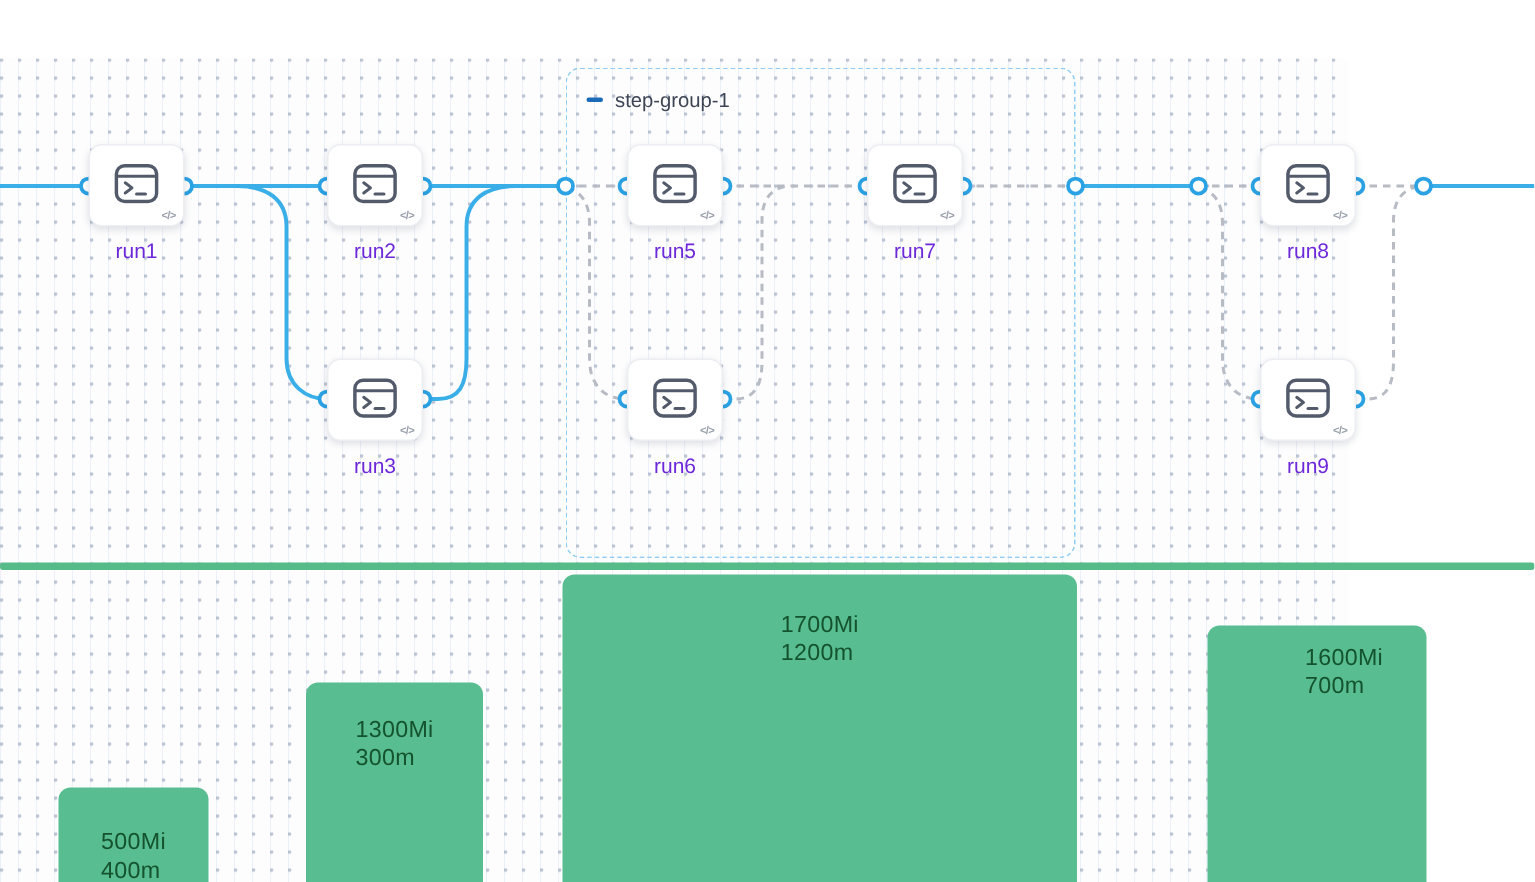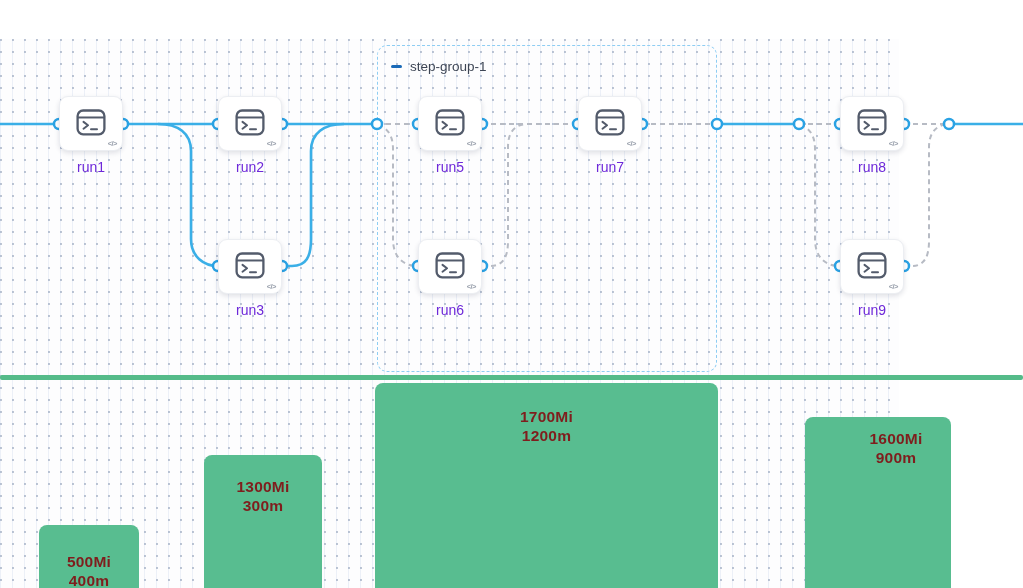--- a/index.html
+++ b/index.html
@@ -77,23 +77,23 @@
     background: #55bb89; border-radius: 2px; z-index: 4;
   }
   .chart { position: absolute; left: 0; top: 341px; width: 1023px; height: 247px; z-index: 4; }
   .bar {
     position: absolute;
     background: #58bd90;
     border-radius: 8px;
     display: flex; flex-direction: column; align-items: center;
   }
   .bar-text {
-    text-align: center;
-    font-size: 15.5px; font-weight: 700; line-height: 19px;
-    color: #7f1d1d; letter-spacing: 0.2px;
+    text-align: left;
+    font-size: 15.5px; font-weight: 400; line-height: 19px;
+    color: #14532d; letter-spacing: 0.2px;
   }
   .bar-1 { left: 39px;  top: 145px; width: 100px; height: 98px;  padding-top: 27px; }
   .bar-2 { left: 204px; top: 75px;  width: 118px; height: 168px; padding-top: 22px; }
   .bar-3 { left: 375px; top: 3px;   width: 343px; height: 240px; padding-top: 24px; }
   .bar-4 { left: 805px; top: 37px;  width: 146px; height: 206px; padding-top: 12px; padding-left: 36px; }
 </style>
 </head>
 <body>
 
 <div class="canvas">
@@ -252,18 +252,18 @@
     </div>
     <div class="bar bar-3">
       <div class="bar-text">
         <div>1700Mi</div>
         <div>1200m</div>
       </div>
     </div>
     <div class="bar bar-4">
       <div class="bar-text">
         <div>1600Mi</div>
-        <div>900m</div>
+        <div>700m</div>
       </div>
     </div>
   </div>
 
 </div>
 
 </body></html>

